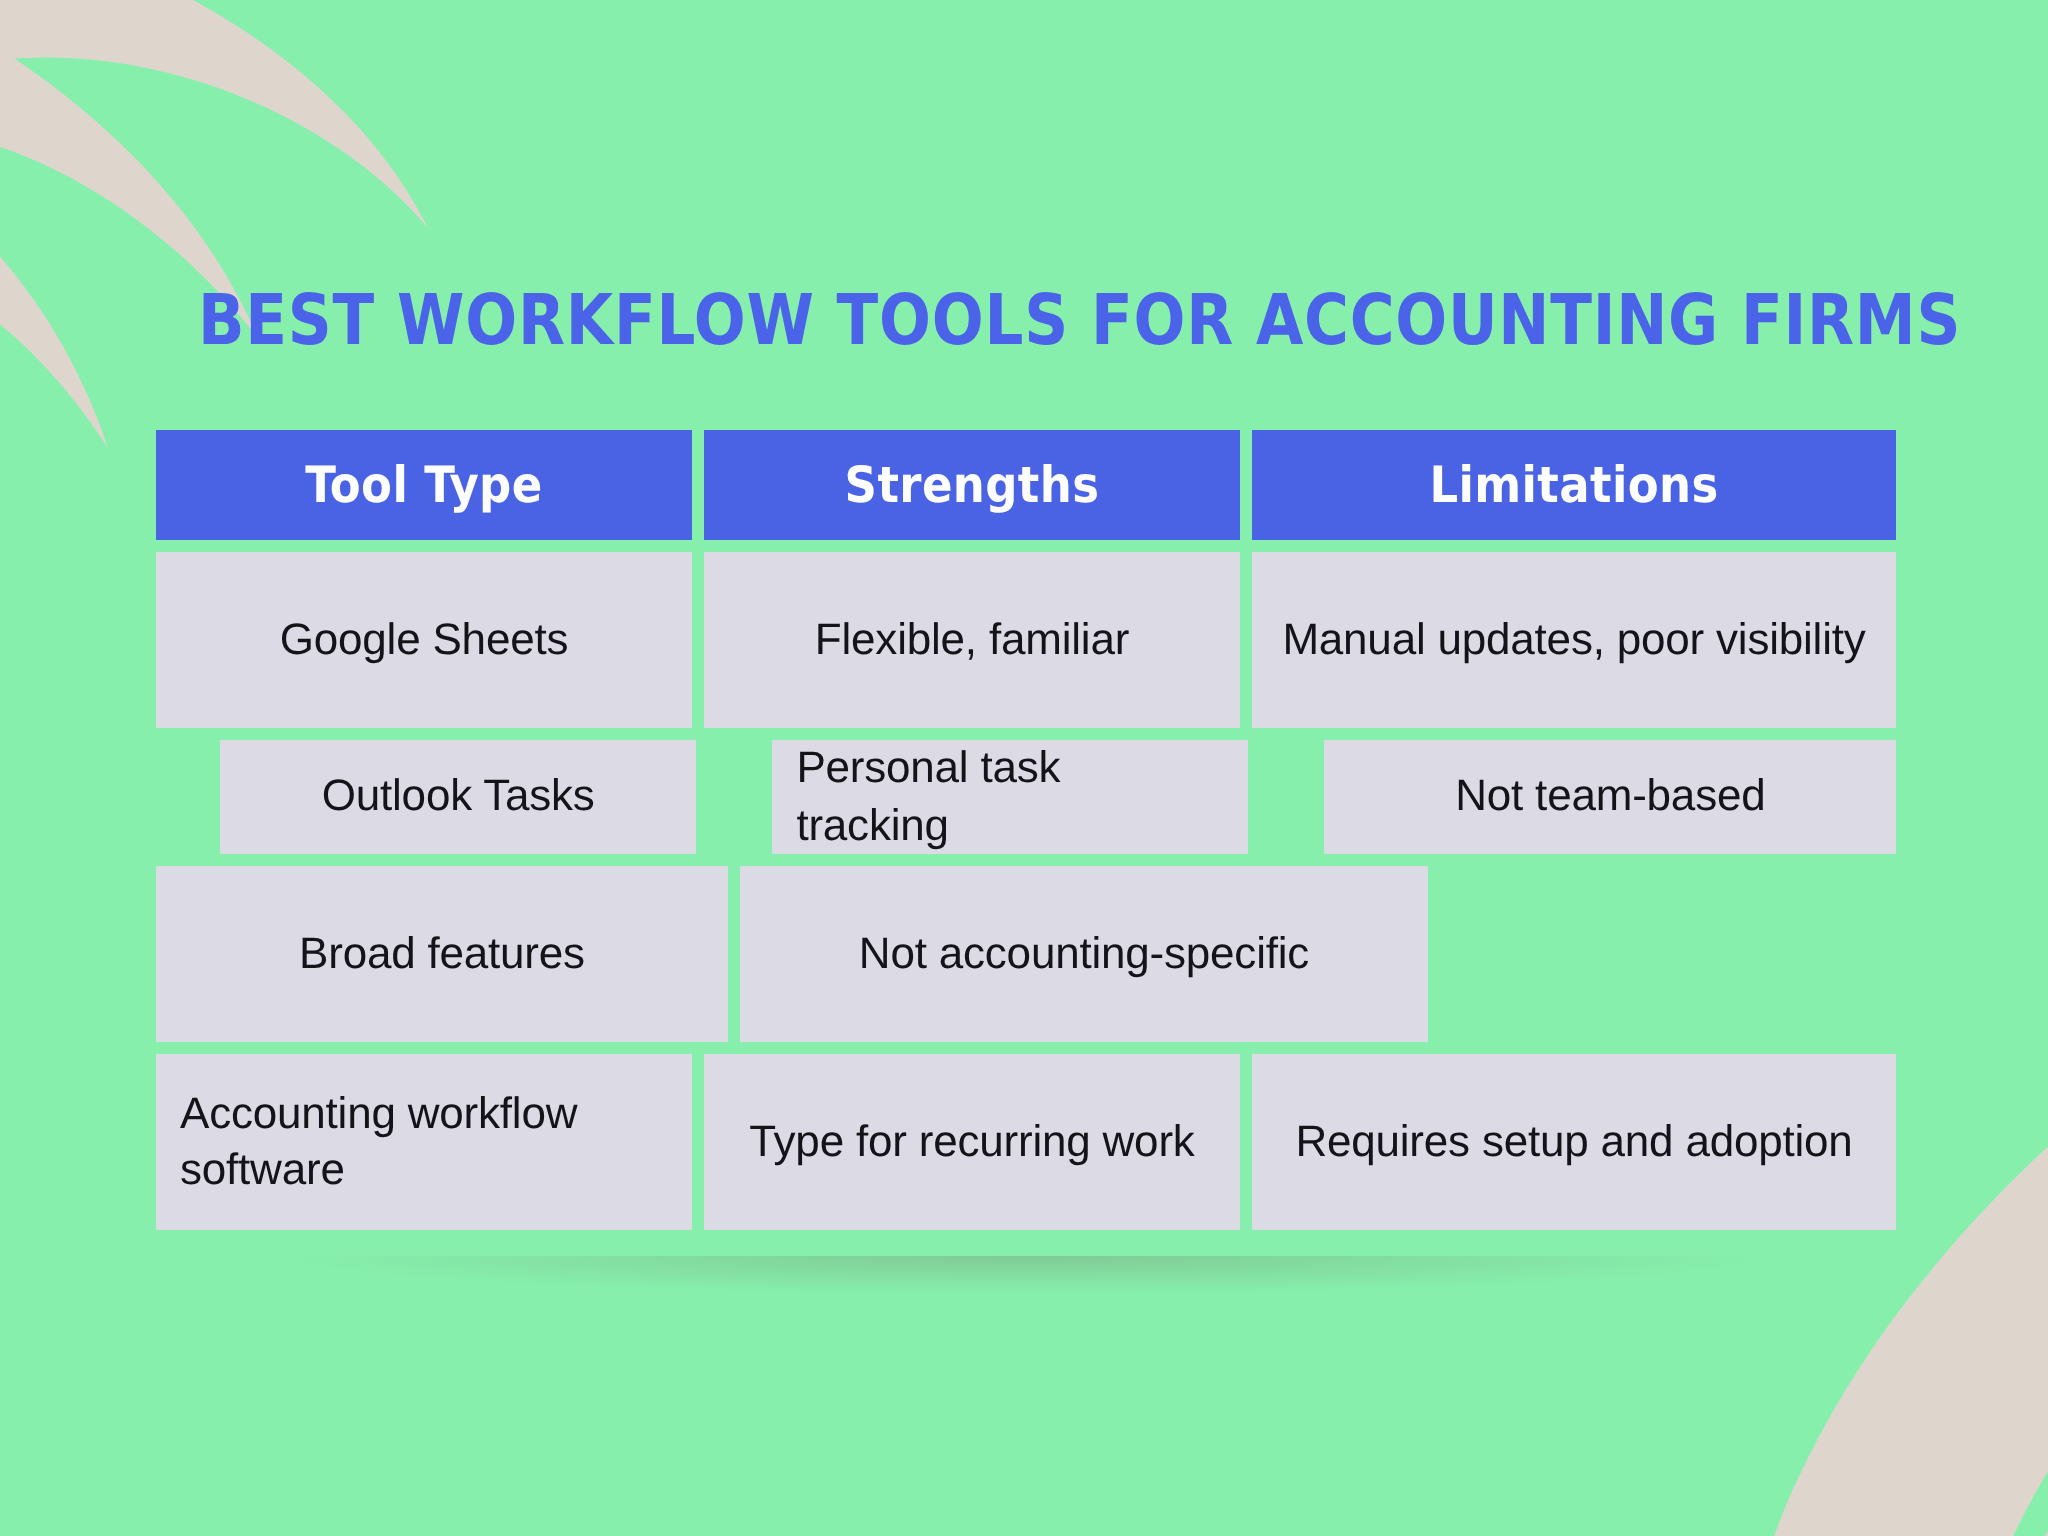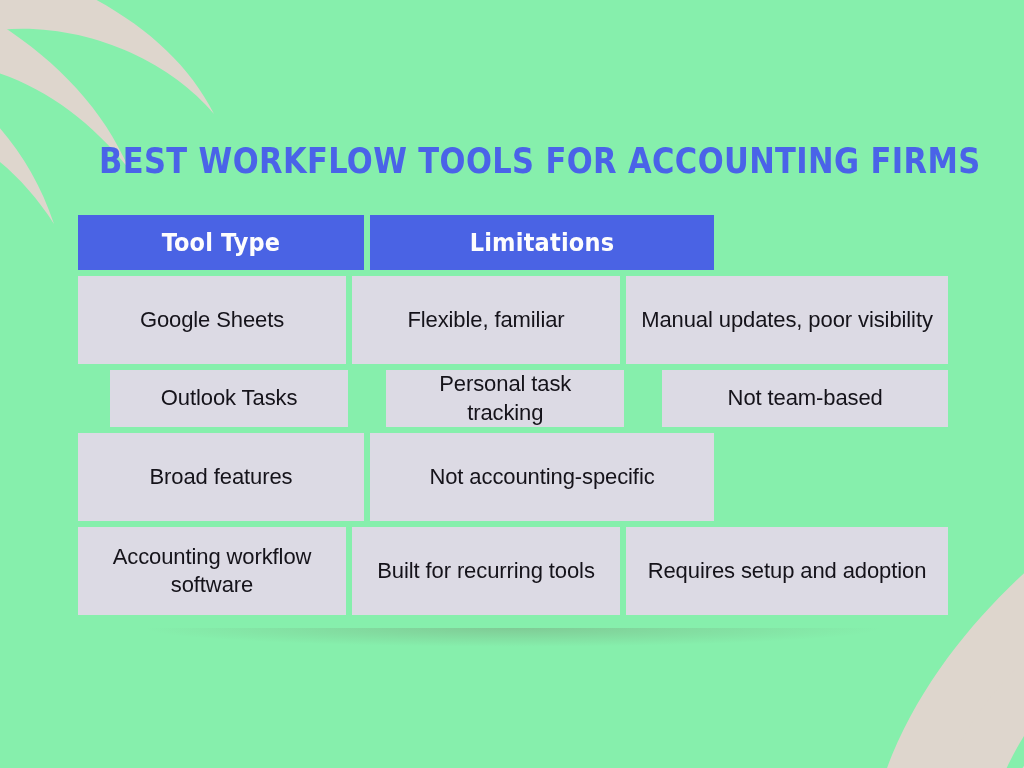--- a/index.html
+++ b/index.html
@@ -66,21 +66,20 @@
     gap: 6px;
     margin-bottom: 6px;
   }
   .trow:last-child { margin-bottom: 17px; }
 
   .cell {
     box-sizing: border-box;
     display: flex;
     align-items: center;
     justify-content: center;
-    text-align: center;
     padding: 6px 12px;
   }
   .col-0 { width: 286px; }
   .col-1 { width: 286px; }
   .col-2 { width: 344px; }
 
   .header-row .cell {
     height: 55px;
     background: #4a63e4;
     color: #fdfdfd;
@@ -136,20 +135,21 @@
       <path d="M232,-30 C165,25 100,95 62,185 C44,230 38,265 40,300 L92,300 C95,235 125,165 175,110 C200,83 222,66 242,56 L242,-30 Z"></path>
     </g>
   </svg>
 
   <div id="title">BEST WORKFLOW TOOLS FOR ACCOUNTING FIRMS</div>
 
   <div id="table-wrap">
 
     <div class="trow header-row">
       <div class="cell col-0">Tool Type</div>
+      <div class="cell col-1">Strengths</div>
       <div class="cell col-2">Limitations</div>
     </div>
 
     <div class="trow body-row row-h-tall">
       <div class="cell col-0">Google Sheets</div>
       <div class="cell col-1">Flexible, familiar</div>
       <div class="cell col-2">Manual updates, poor visibility</div>
     </div>
 
     <div class="trow body-row row-h-short">
@@ -158,21 +158,21 @@
       <div class="cell col-2">Not team-based</div>
     </div>
 
     <div class="trow body-row row-h-tall">
       <div class="cell col-1">Broad features</div>
       <div class="cell col-2">Not accounting-specific</div>
     </div>
 
     <div class="trow body-row row-h-tall">
       <div class="cell col-0">Accounting workflow software</div>
-      <div class="cell col-1">Built for recurring tools</div>
+      <div class="cell col-1">Type for recurring work</div>
       <div class="cell col-2">Requires setup and adoption</div>
     </div>
 
   </div>
 
   <div id="table-shadow"></div>
 
 
 </div>
 

